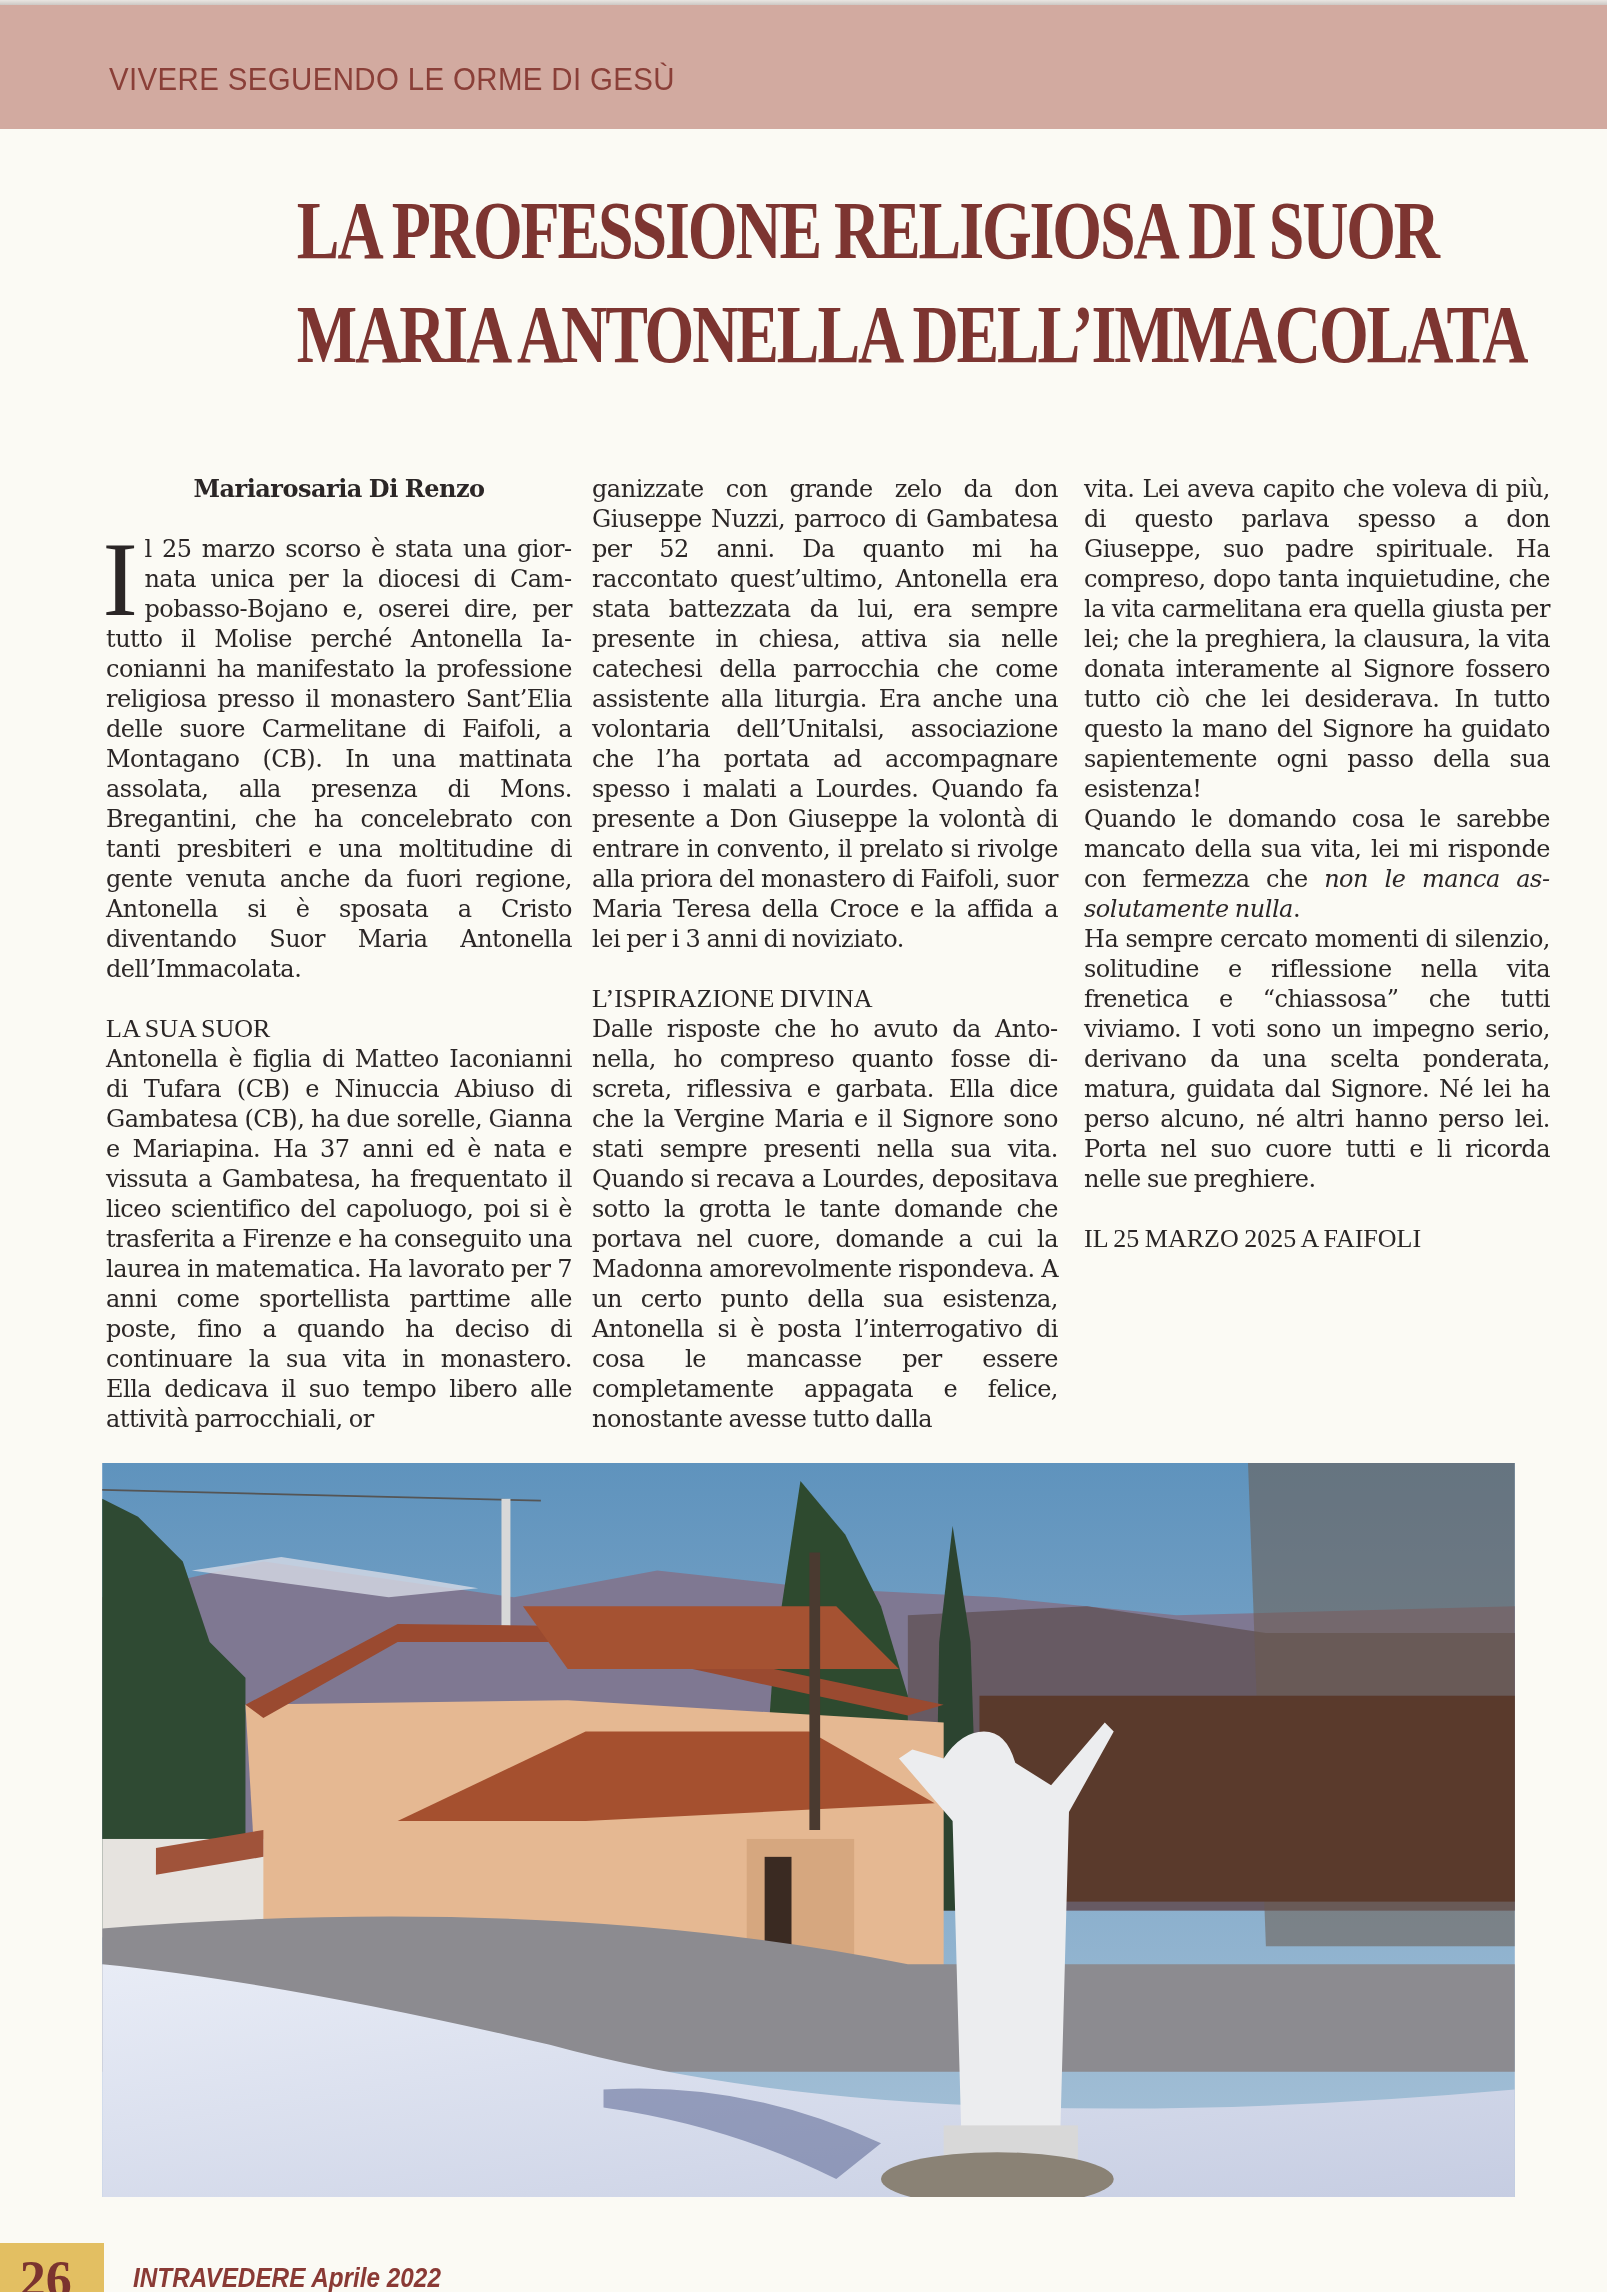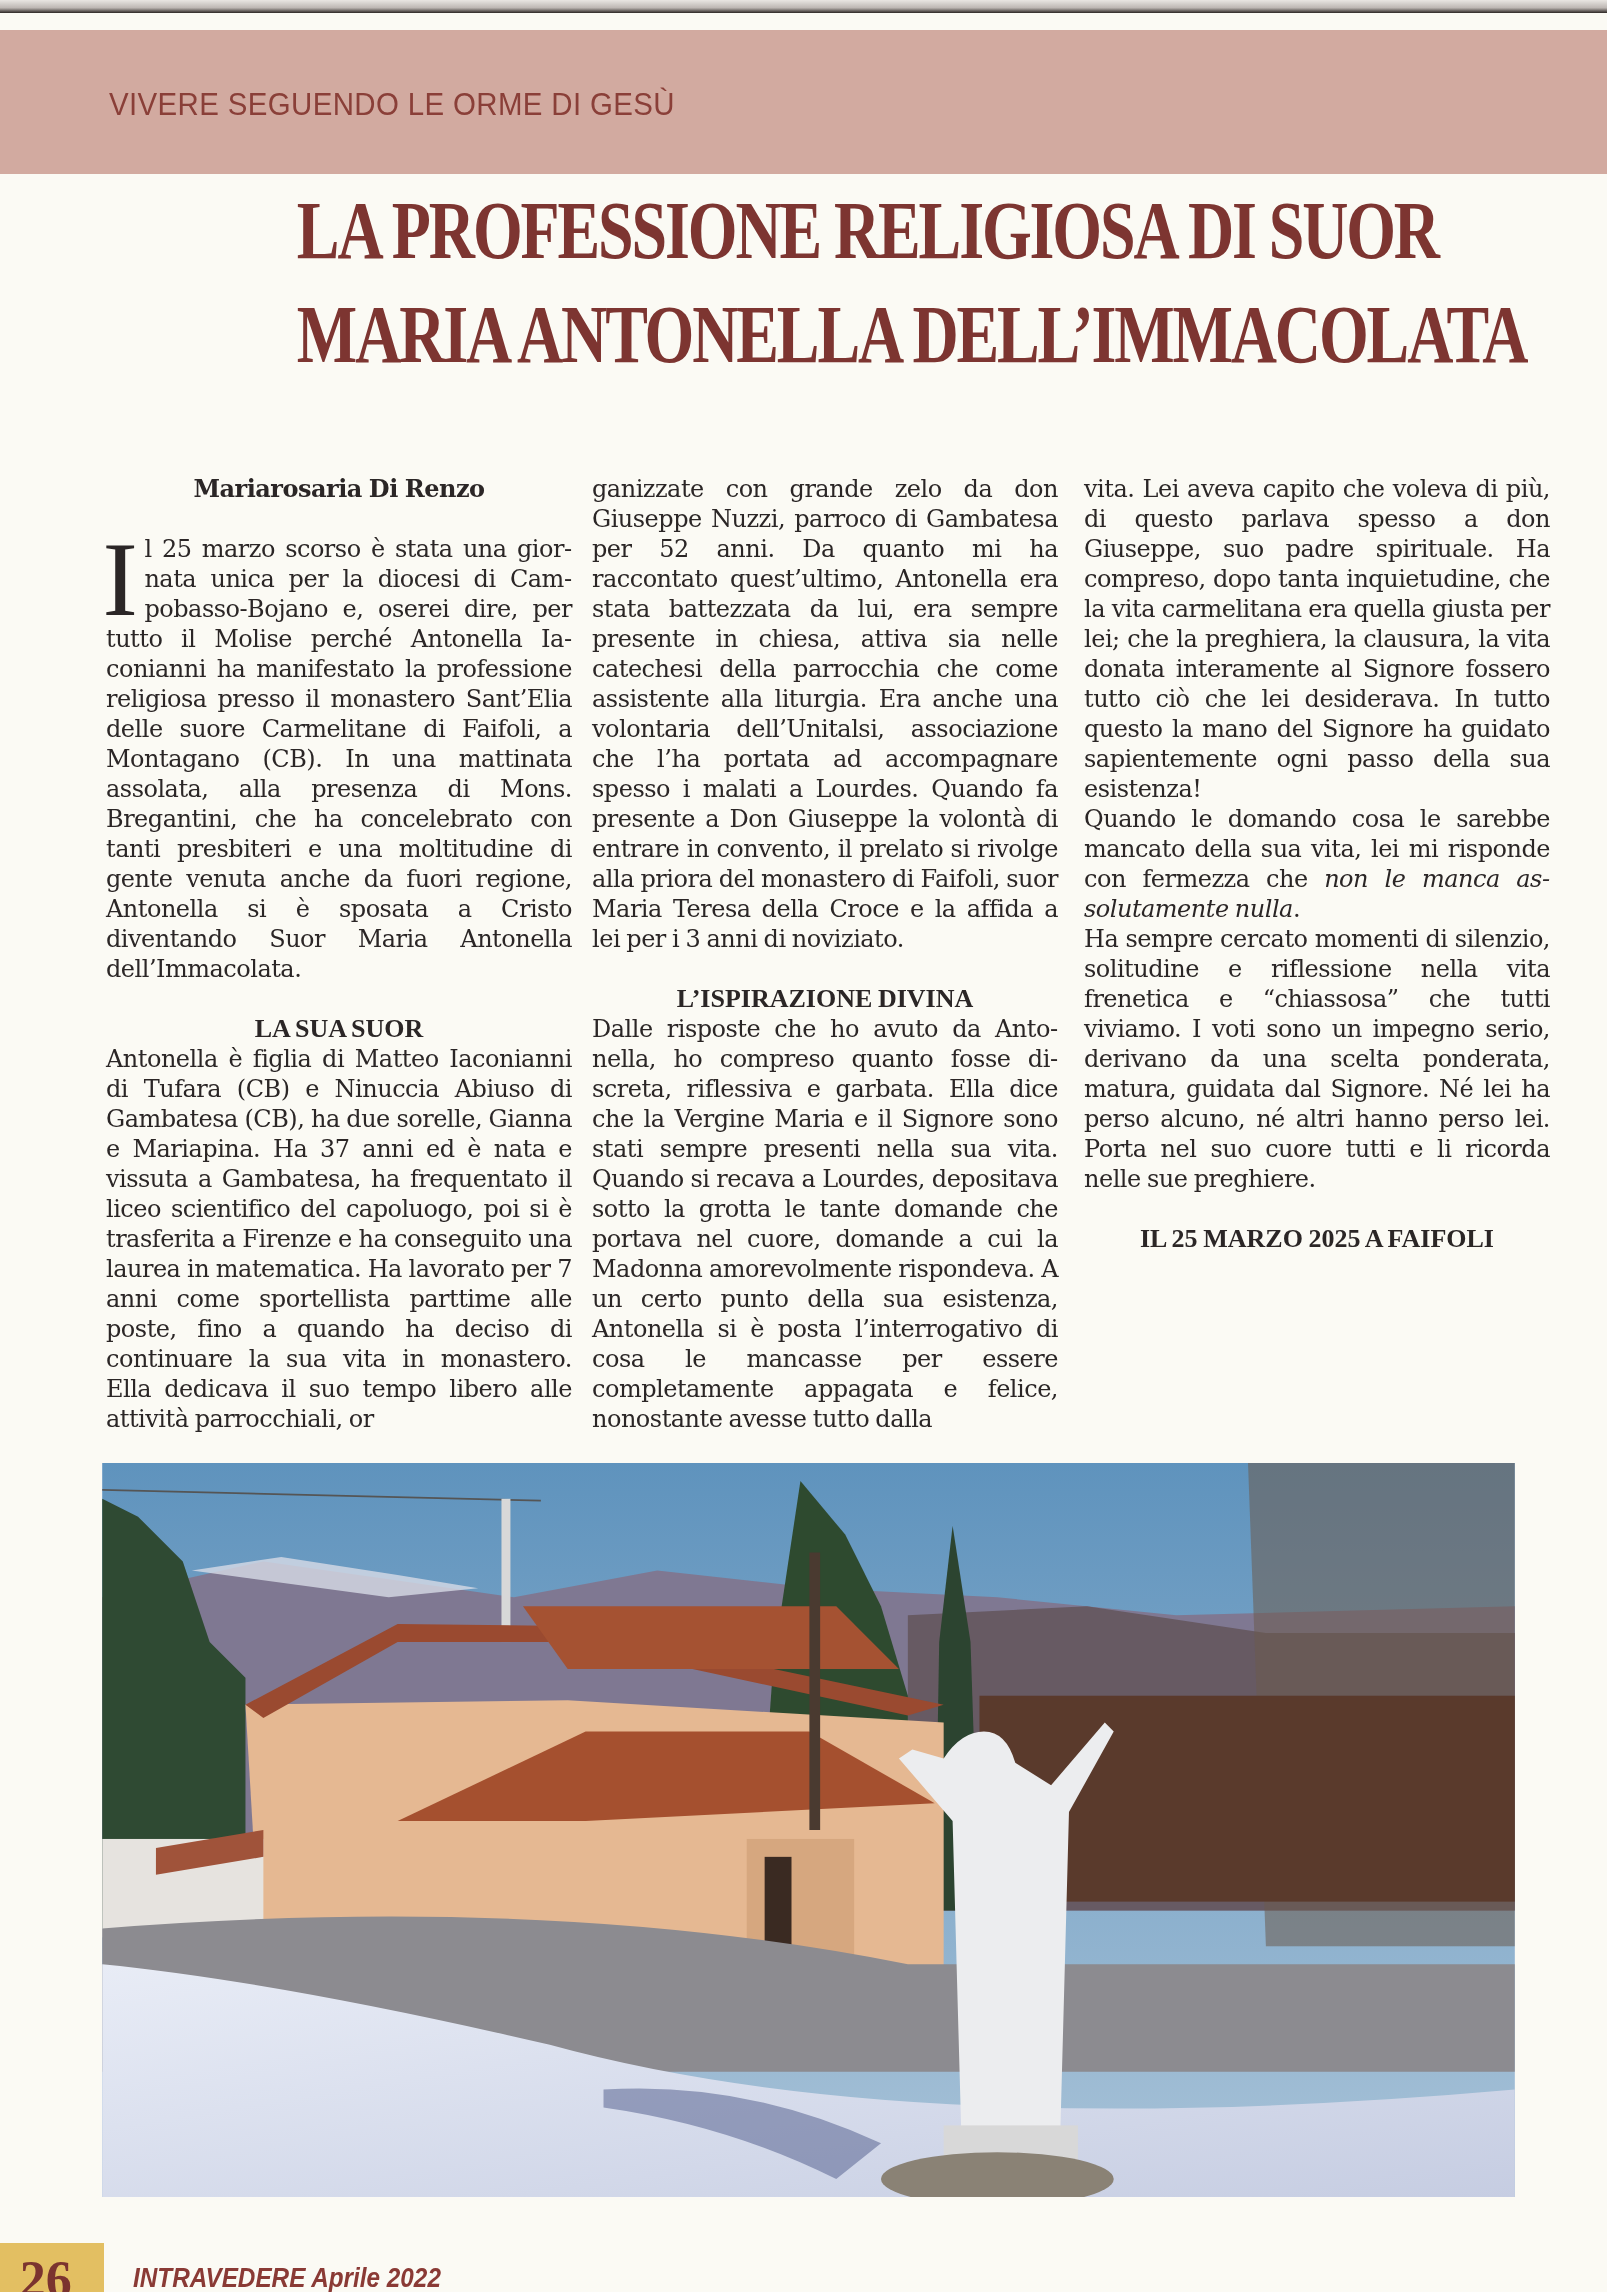--- a/index.html
+++ b/index.html
@@ -7,21 +7,21 @@
     width:1608px; height:2293px; position:relative; overflow:hidden;
     background:#fbfaf4;
     font-family:"DejaVu Serif", "Liberation Serif", serif;
     color:#2b2626;
   }
   .topstrip {
     position:absolute; left:0; top:0; width:1608px; height:12.5px;
     background:linear-gradient(#e9e6e2,#bdb7b3 60%,#2c2624);
   }
   .band {
-    position:absolute; left:0; top:30px; width:1608px; height:144px;
+    position:absolute; left:0; top:5px; width:1608px; height:124px;
     background:#d2aaa0;
   }
   .band-title {
     position:absolute; left:109px; top:56px;
     font-family:"Liberation Sans", "DejaVu Sans", sans-serif;
     font-size:32px; letter-spacing:0.4px;
     color:#8a3f38;
     transform:scaleX(0.92); transform-origin:left top;
   }
   .headline {
@@ -46,21 +46,21 @@
   .col3 { left:1084px; }
   .col p { margin:0; }
   .byline {
     text-align:center; font-weight:bold; font-size:24px; margin:0 0 30px 0 !important;
   }
   .dropcap {
     float:left; font-size:106px; line-height:88px; margin:1.8px 7.2px 0 -3.6px;
     font-family:"Liberation Serif", serif; color:#2b2626;
   }
   .subhead {
-    text-align:center; font-weight:bold; font-size:23px;
+    font-weight:normal; font-size:23px;
     margin:30px 0 0 0 !important;
     font-family:"Liberation Serif", "DejaVu Serif", serif;
     font-size:26px; letter-spacing:0;
   }
   .col em { font-style:italic; }
   .photo {
     position:absolute; left:102px; top:1463px; width:1413px; height:734px;
     overflow:hidden;
     background:#dfe6f2;
   }

